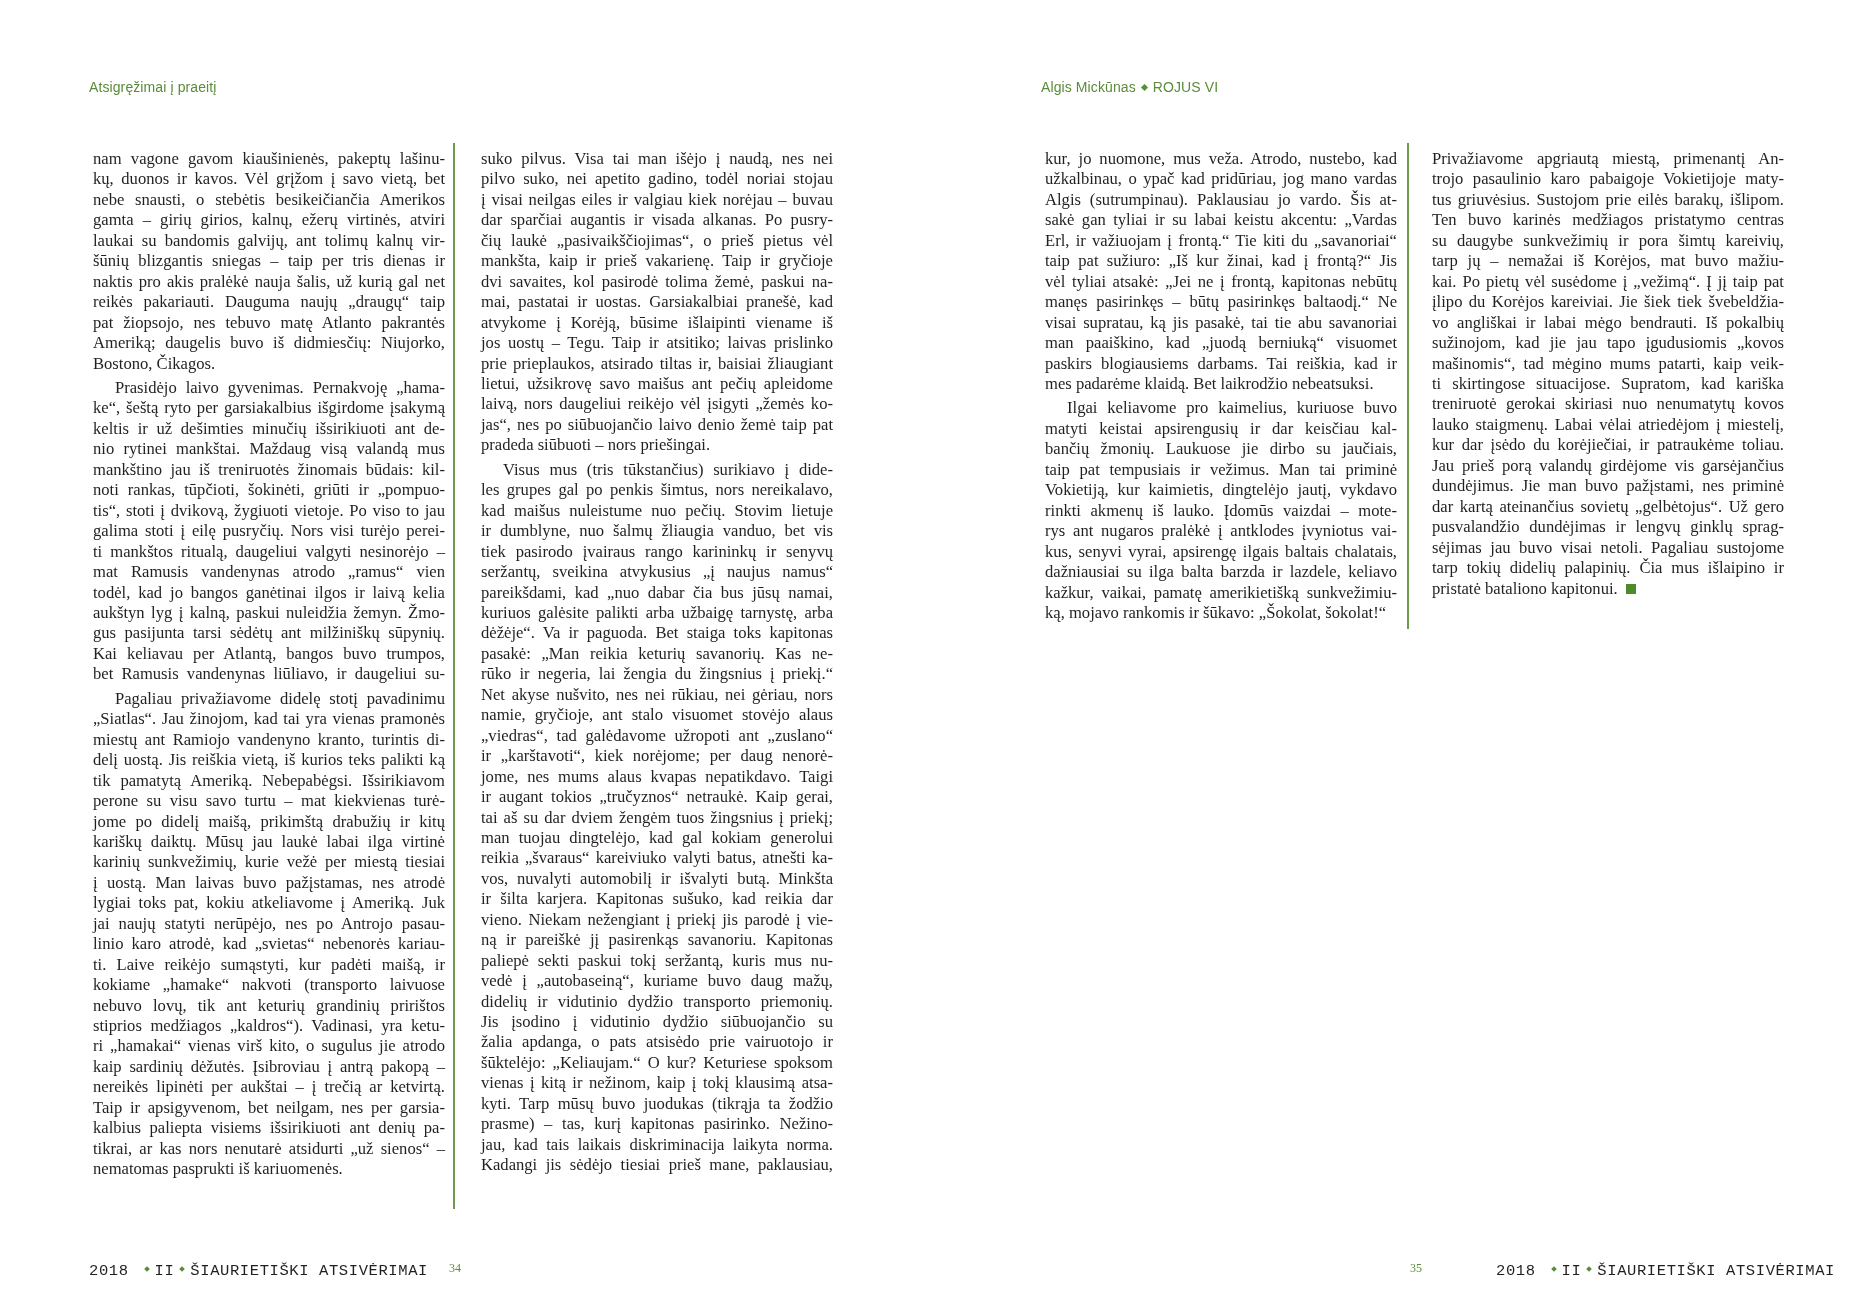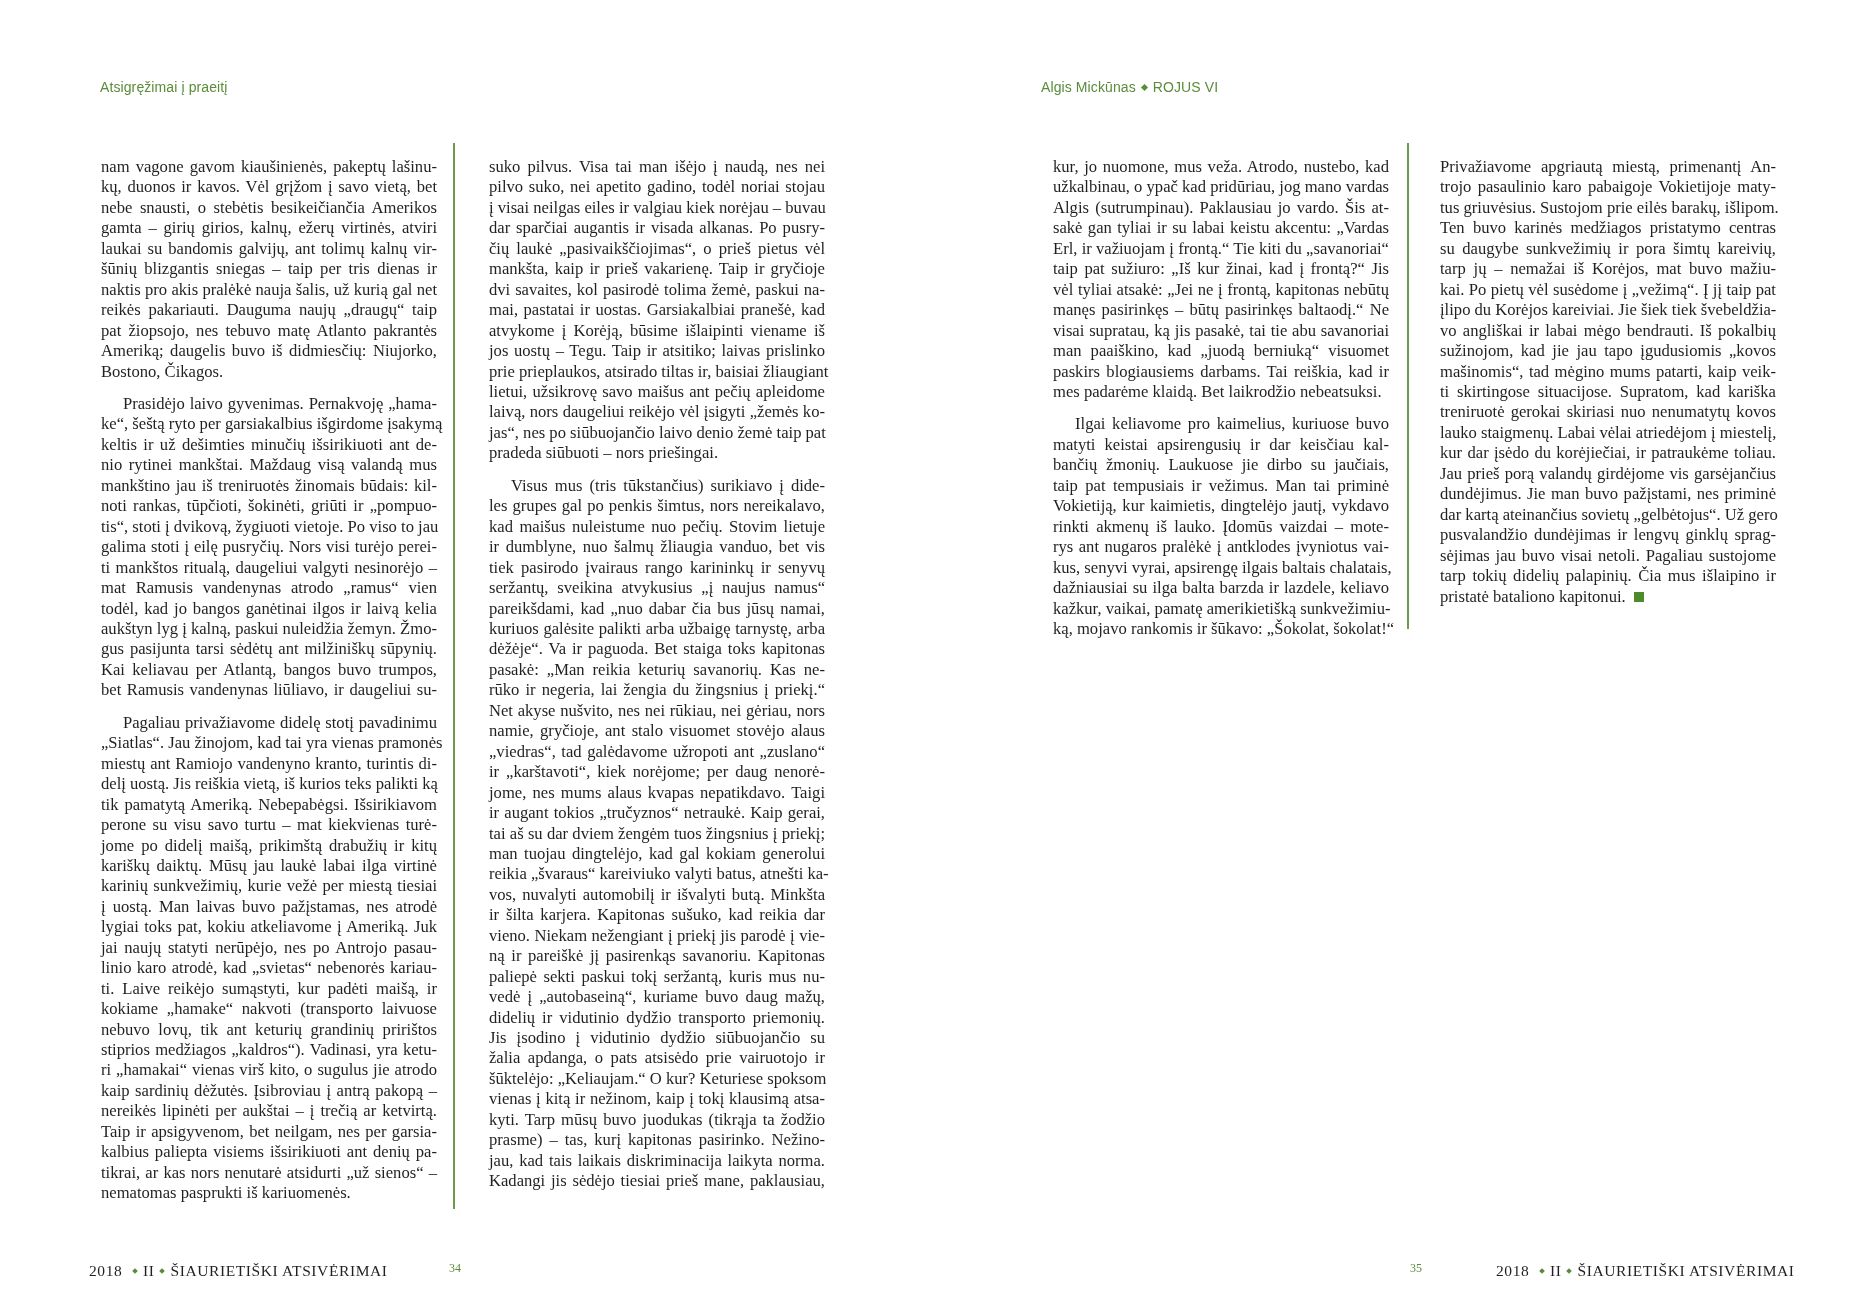--- a/index.html
+++ b/index.html
@@ -3,38 +3,38 @@
 <meta charset="utf-8">
 <style>
   html, body { margin: 0; padding: 0; background: #ffffff; }
   body { width: 1861px; height: 1316px; position: relative; overflow: hidden;
          font-family: "Liberation Serif", "DejaVu Serif", serif; color: #231f20; }
   .page { position: absolute; top: 0; height: 1316px; width: 930px; }
   .page.left { left: 0; }
   .page.right { left: 931px; }
   .running-head { position: absolute; top: 79px; font-family: "Liberation Sans", "DejaVu Sans", sans-serif;
                   font-size: 14px; color: #5a8c3a; letter-spacing: 0.1px; }
-  .page.left .running-head { left: 100px; }
+  .page.left .running-head { left: 89px; }
   .page.right .running-head { left: 110px; }
   .diamond { display: inline-block; width: 5px; height: 5px; background: #5a8c3a; transform: rotate(45deg);
              margin: 0 6px 2px 6px; vertical-align: middle; }
   .col { position: absolute; top: 145px; width: 360px; font-size: 16.6px; line-height: 20.45px;
          text-align: justify; hyphens: manual; }
-  .col p { margin: 12px; }
+  .col p { margin: 4px; }
   .col .line { display: block; text-align: justify; text-align-last: justify; white-space: nowrap; }
   .col .line.last { text-align-last: left; }
   .col .line.ind { padding-left: 22px; }
   .page.left .col1 { left: 89px; }
   .page.left .col2 { left: 477px; }
   .page.right .col1 { left: 110px; width: 360px; }
   .page.right .col2 { left: 497px; width: 360px; }
   .rule { position: absolute; width: 2px; background: #6e9a4e; }
   .page.left .rule { left: 453px; top: 143px; height: 1066px; }
   .page.right .rule { left: 476px; top: 143px; height: 486px; }
-  .footer { position: absolute; top: 1262px; font-size: 15.5px; letter-spacing: 0.6px; color: #231f20; }
+  .footer { position: absolute; top: 1262px; font-size: 15.5px; letter-spacing: 0.6px; color: #231f20; font-family: Liberation Mono, monospace; }
   .footer .fdot { display: inline-block; width: 4px; height: 4px; background: #5a8c3a; transform: rotate(45deg);
                   margin: 0 6px 3px 6px; vertical-align: middle; }
   .page.left .footer { left: 89px; }
   .page.right .footer { left: 565px; }
   .pagenum { position: absolute; top: 1261px; font-size: 12px; color: #5a8c3a; }
   .page.left .pagenum { left: 449px; }
   .page.right .pagenum { left: 479px; }
   .endmark { display: inline-block; width: 10px; height: 10px; background: #4d8a2c; margin-left: 8px; vertical-align: 0px; }
 </style>
 </head>

